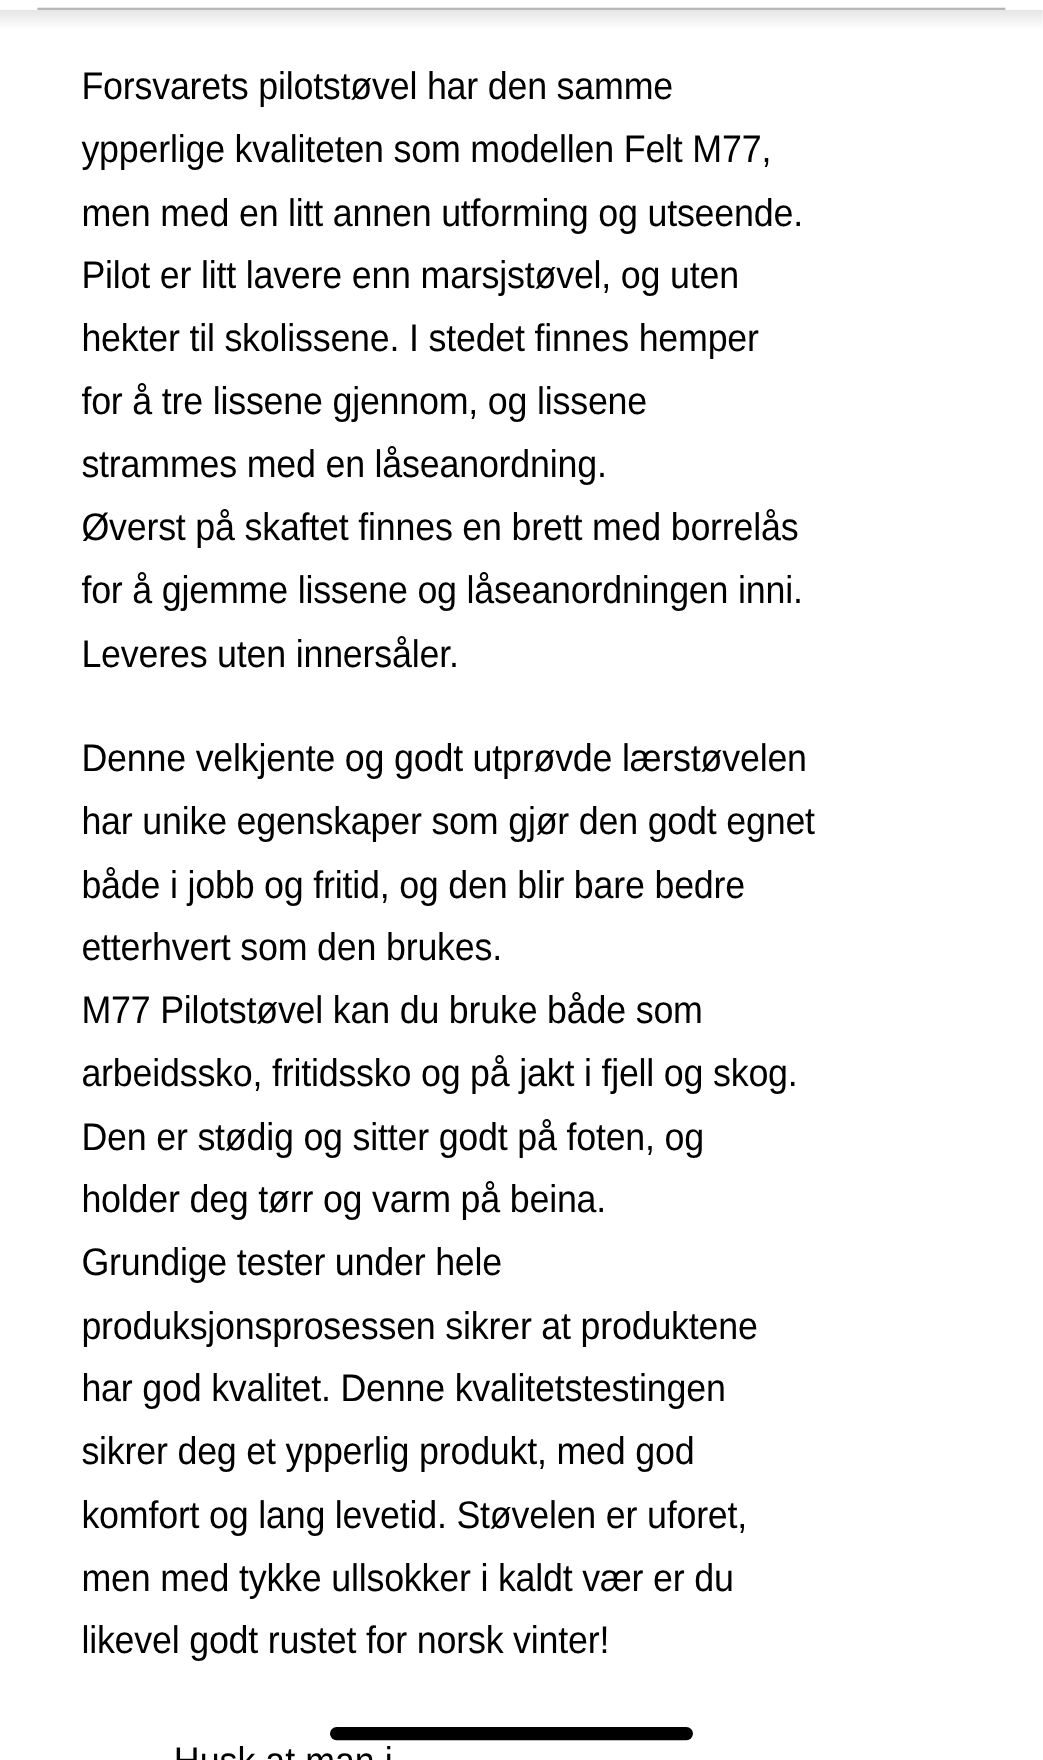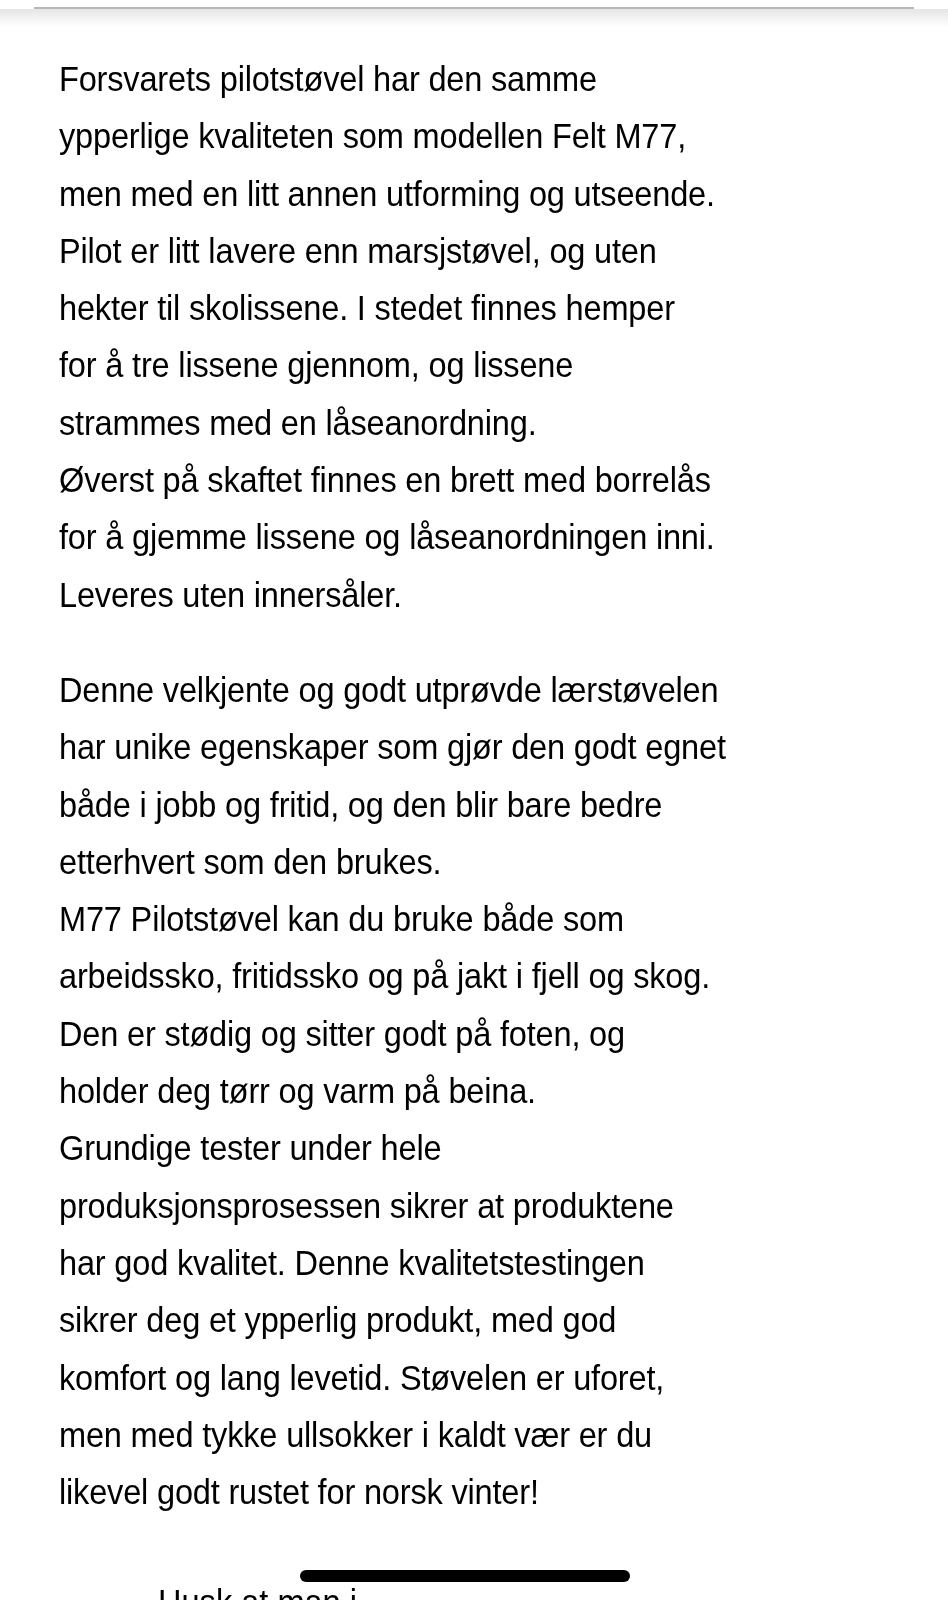--- a/index.html
+++ b/index.html
@@ -26,21 +26,21 @@
     .top-shadow {
       position: absolute;
       left: 0;
       right: 0;
       top: 9px;
       height: 18px;
       background: linear-gradient(to bottom, rgba(0,0,0,0.10), rgba(0,0,0,0));
     }
     .content {
       position: absolute;
-      left: 59px;
+      left: 74px;
       top: 50px;
       width: 820px;
     }
     .paragraph {
       margin: 0;
     }
     .line {
       display: block;
       font-size: 35px;
       line-height: 57.3px;

